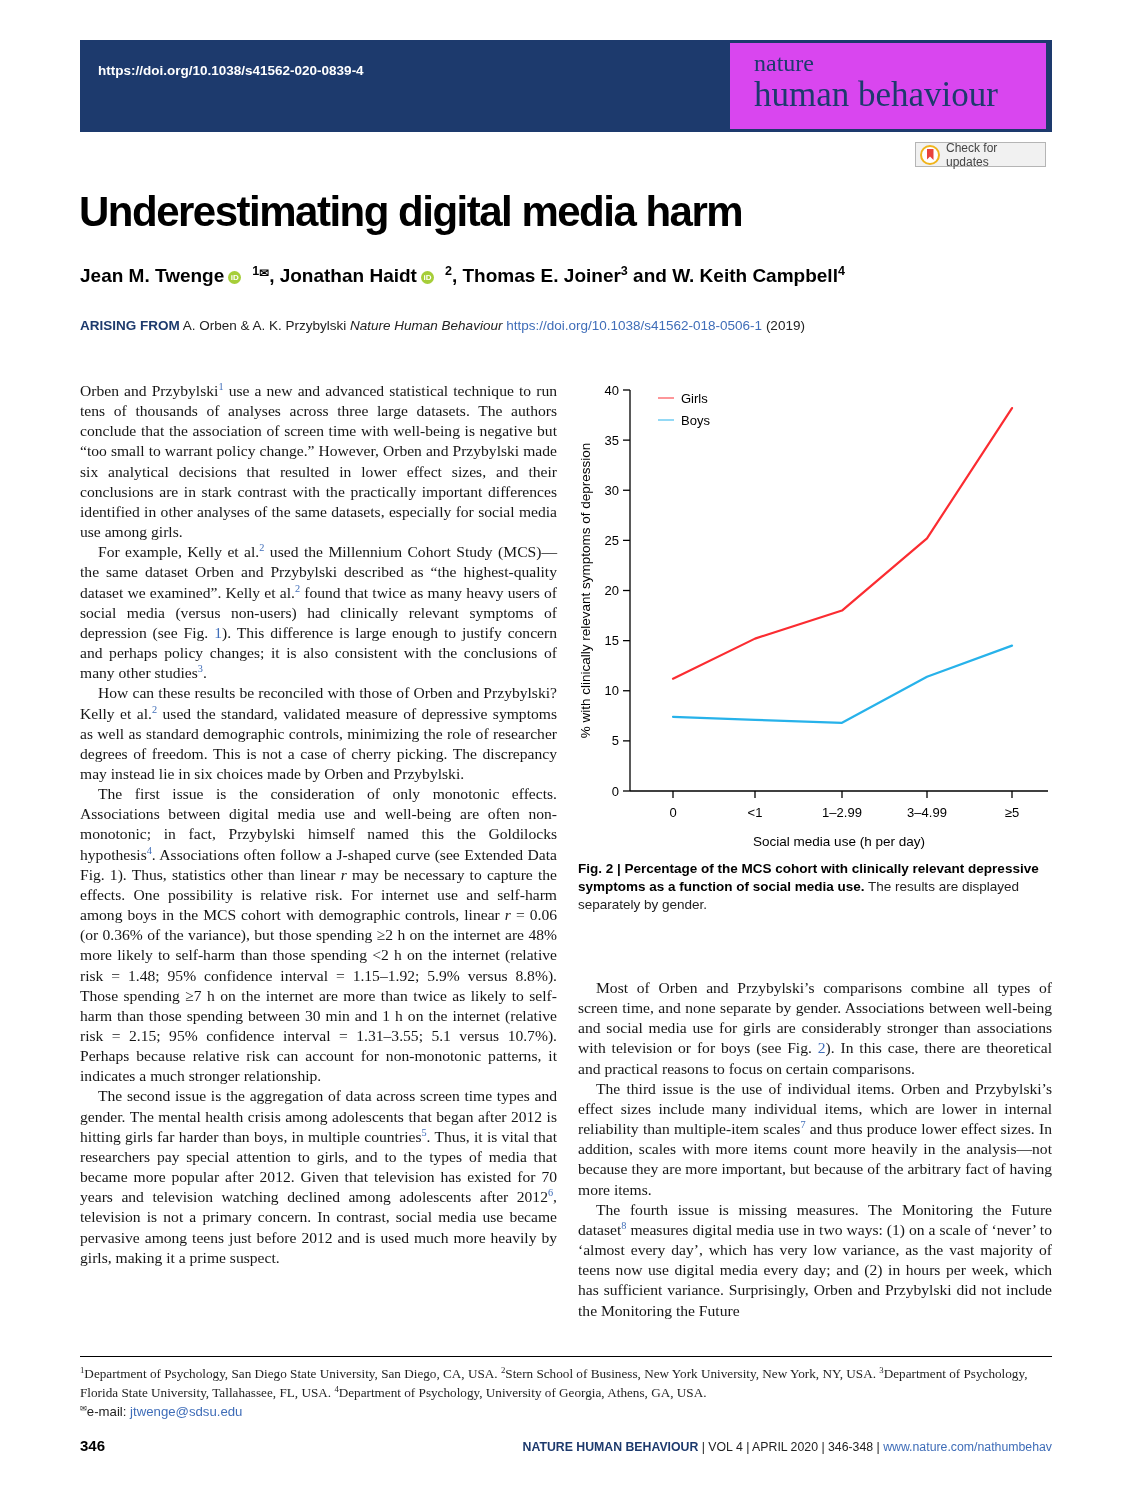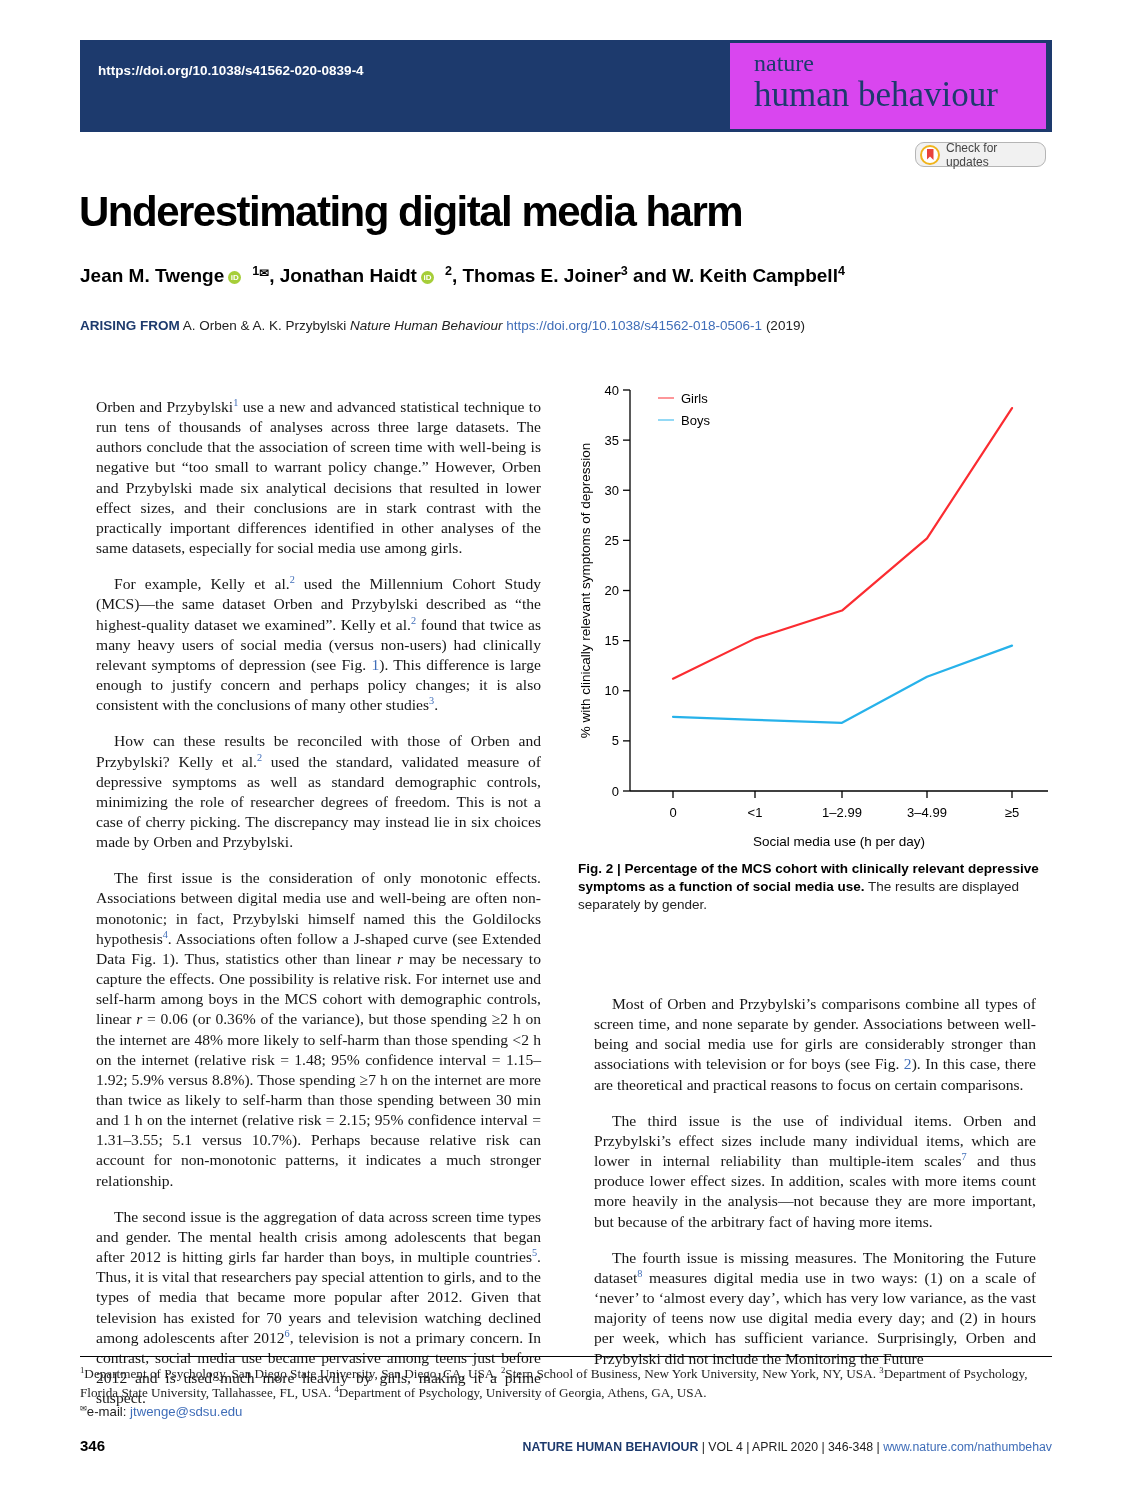--- a/index.html
+++ b/index.html
@@ -10,38 +10,38 @@
   .banner{position:absolute;left:80px;top:40px;width:972px;height:92px;background:#1d3a6d;}
   .banner-left{position:absolute;left:18px;top:14px;color:#fff;font-family:"Liberation Sans",sans-serif;}
   .section-title{font-size:31px;font-weight:bold;letter-spacing:-0.5px;}
   .doi{font-size:13.5px;font-weight:bold;margin-top:9px;}
   .logo-box{position:absolute;top:3px;left:650px;width:316px;height:86px;background:#d946ef;}
   .logo-top{font-family:"Liberation Serif",serif;color:#1d3a6d;font-size:24px;margin:8px 0 0 24px;line-height:1;}
   .logo-bottom{font-family:"Liberation Serif",serif;color:#1d3a6d;font-size:35px;margin:2px 0 0 24px;line-height:1;}
 
   
   .check-badge{position:absolute;left:915px;top:142px;width:131px;height:25px;background:#f1f1f1;
-    border:1px solid #b5b5b5;border-radius:9px;display:flex;align-items:center;gap:6px;padding:0 6px 0 4px;
+    border:1px solid #b5b5b5;border-radius:0;display:flex;align-items:center;gap:6px;padding:0 6px 0 4px;
     font-family:"Liberation Sans",sans-serif;font-size:12px;color:#444;box-sizing:border-box;}
   .cmark{width:16px;height:16px;border-radius:50%;border:2px solid #f0b41c;background:#fff;
     display:inline-flex;align-items:center;justify-content:center;flex:0 0 auto;}
   .cmark-bm{width:7px;height:11px;background:#e8433c;
     clip-path:polygon(0 0,100% 0,100% 100%,50% 68%,0 100%);}
 
   
   .title{position:absolute;left:79px;top:188px;margin:0;font-family:"Liberation Sans",sans-serif;
     font-weight:bold;font-size:42px;letter-spacing:-1.5px;color:#000;}
   .authors{position:absolute;left:80px;top:265px;font-family:"Liberation Sans",sans-serif;
     font-weight:bold;font-size:19px;color:#000;}
   .arising{position:absolute;left:80px;top:318px;font-family:"Liberation Sans",sans-serif;
     font-size:13.5px;color:#222;width:972px;}
 
   
   .col{width:477px;font-size:15.6px;line-height:20.15px;text-align:justify;}
-  .col p{margin:16px;text-indent:18px;}
+  .col p{margin:0;text-indent:18px;}
   .col p.noindent{text-indent:0;}
   .col-left{position:absolute;left:80px;top:381px;}
   .col-right{position:absolute;left:578px;top:978px;width:474px;}
 
   
   .fig{position:absolute;left:578px;top:378px;margin:0;}
   .caption{position:absolute;left:578px;top:860px;width:474px;font-family:"Liberation Sans",sans-serif;
     font-size:13.5px;line-height:18px;color:#222;}
   .cap-b{font-weight:bold;color:#000;}
   #chart text{fill:#000;}

